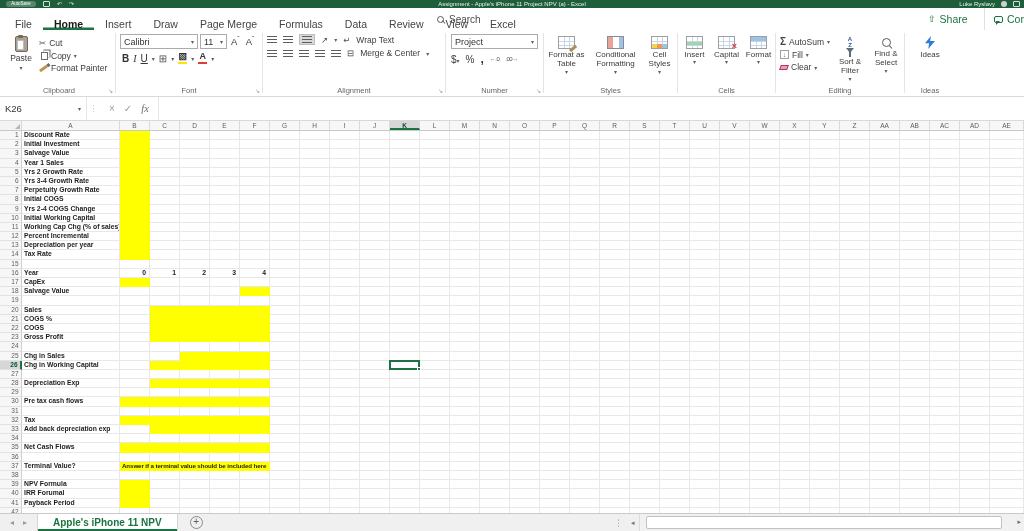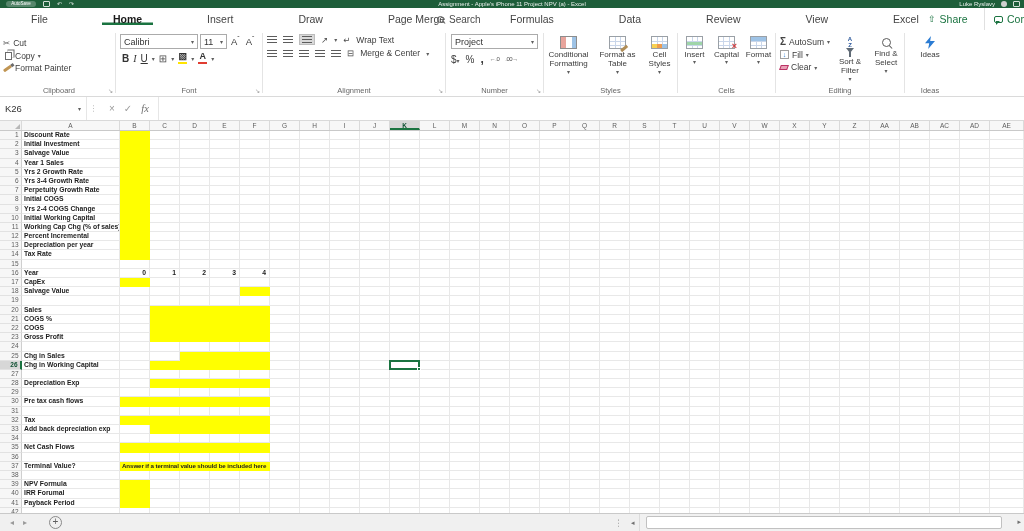--- a/index.html
+++ b/index.html
@@ -10,21 +10,21 @@
   .titlebar { height:8px; background:#1e5e3a; position:relative; overflow:hidden; color:rgba(255,255,255,.9); }
   .tb-left { position:absolute; left:6px; top:1px; display:flex; gap:7px; align-items:center; }
   .pill { width:30px; height:6px; border-radius:3px; background:rgba(255,255,255,.25); font-size:4.5px; color:#fff; text-align:center; line-height:6px; overflow:hidden; }
   .tb-ic { width:7px; height:6px; border:1px solid rgba(255,255,255,.8); border-radius:1px; }
   .tb-arrow { font-size:6px; line-height:6px; color:rgba(255,255,255,.85); }
   .tb-title { position:absolute; left:0; right:0; top:1px; text-align:center; font-size:6px; color:rgba(255,255,255,.9); }
   .tb-right { position:absolute; right:4px; top:1px; display:flex; gap:6px; align-items:center; font-size:6px; }
   .avatar { width:6px; height:6px; border-radius:50%; background:#cfcfcf; }
 
   
-  .menubar { height:22px; position:relative; display:flex; align-items:center; padding-left:20px; background:#fff;gap:43px; }
+  .menubar { height:22px; position:relative; display:flex; align-items:flex-end; padding-left:4px; background:#fff; }
   .mtab { padding:0 11px; font-size:10.5px; color:#444; display:flex; align-items:center; white-space:nowrap; }
   .mtab.active { color:#1a1a1a; font-weight:bold; box-shadow:inset 0 -2.5px 0 #1a7340; }
   .search { position:absolute; left:437px; top:0; height:22px; display:flex; align-items:center; gap:5px; color:#4a4a4a; font-size:10px; }
   .magnifier { width:7px; height:7px; border:1.3px solid #5a5a5a; border-radius:50%; position:relative; flex:none; }
   .magnifier i { position:absolute; width:1.4px; height:3.5px; background:#5a5a5a; transform:rotate(-45deg); right:-1.5px; bottom:-2px; }
   .share-btn, .comments-btn { position:absolute; top:0; height:22px; display:flex; align-items:center; gap:4px; font-size:10.5px; color:#1a7340; }
   .share-btn { left:928px; }
   .comments-btn { left:984px; border-left:1px solid #e0e0e0; padding-left:9px; }
   .share-ic { font-size:9px; color:#1a7340; }
   .bubble { width:9px; height:7px; border:1.2px solid #1a7340; border-radius:2px; position:relative; flex:none; }
@@ -188,20 +188,28 @@
     <span class="bubble">
         <i></i>
       </span>
     <span>Comments</span>
   </div>
 </div>
 
 <div class="ribbon">
 
   <div class="rg g-clip">
+    <div class="paste">
+      <span class="clipboard-ic">
+          <span class="clipt"></span>
+          <span class="paper"></span>
+        </span>
+      <span>Paste</span>
+      <span class="dd">▾</span>
+    </div>
     <div class="clip-col">
       <span class="clip-row">
           <span class="ic">✂</span>
           <span>Cut</span>
         </span>
       <span class="clip-row">
           <span class="copy-ic"></span>
           <span>Copy</span>
           <span class="dd">▾</span>
         </span>
@@ -291,30 +299,30 @@
       <b style="font-size:12px">,</b>
       <span class="dec">←.0</span>
       <span class="dec">.00→</span>
     </div>
     <span class="rg-label">Number</span>
     <span class="launcher">↘</span>
   </div>
   <div class="vdiv"></div>
 
   <div class="rg g-styles">
-    <div class="bigbtn" style="width:48px">
-      <span class="tbl-ic cf"></span>
-      <span>Conditional Formatting</span>
-      <span class="dd">▾</span>
-    </div>
     <div class="bigbtn" style="width:44px">
       <span class="tbl-ic">
           <span class="pencil"></span>
         </span>
       <span>Format as Table</span>
+      <span class="dd">▾</span>
+    </div>
+    <div class="bigbtn" style="width:48px">
+      <span class="tbl-ic cf"></span>
+      <span>Conditional Formatting</span>
       <span class="dd">▾</span>
     </div>
     <div class="bigbtn" style="width:34px">
       <span class="tbl-ic">
           <span class="styles-stripes"></span>
         </span>
       <span>Cell Styles</span>
       <span class="dd">▾</span>
     </div>
     <span class="rg-label">Styles</span>
@@ -1871,20 +1879,21 @@
     </div>
     <div class="selection" style="left: 389px; top: 229px; width: 31px; height: 10.2px;"></div>
     <div class="fillhandle" style="left: 417px; top: 236.2px;"></div>
   </div>
 
 <div class="tabbar">
   <div class="navarrows">
     <span>◂</span>
     <span>▸</span>
   </div>
+  <div class="sheettab">Apple's iPhone 11 NPV</div>
   <div class="addsheet">+</div>
   <div class="hscroll">
     <span class="grip">⋮</span>
     <span class="sb-arrow">◂</span>
     <div class="track">
       <div class="thumb"></div>
       <span class="sb-arrow-r">▸</span>
     </div>
   </div>
 </div>

